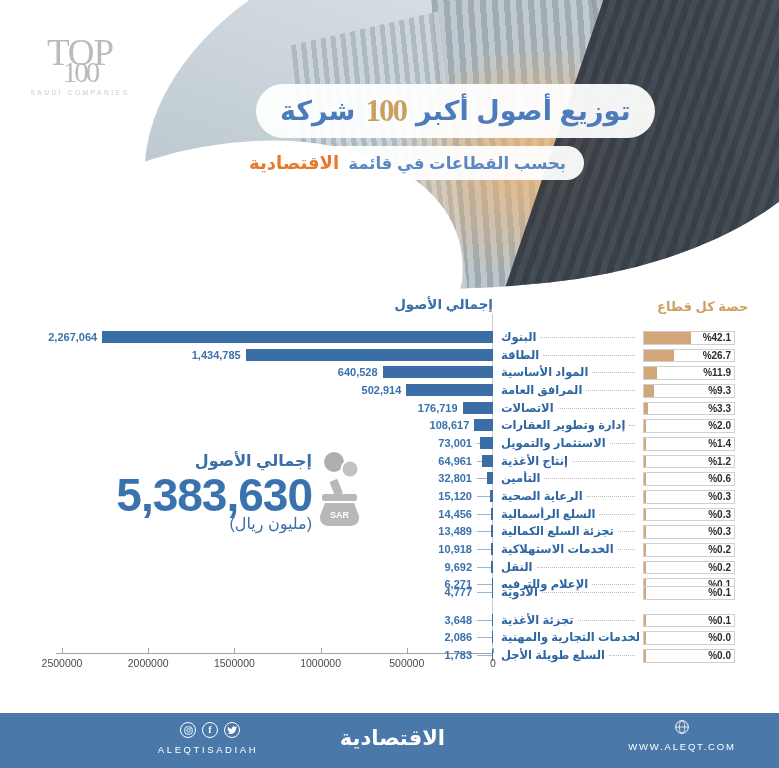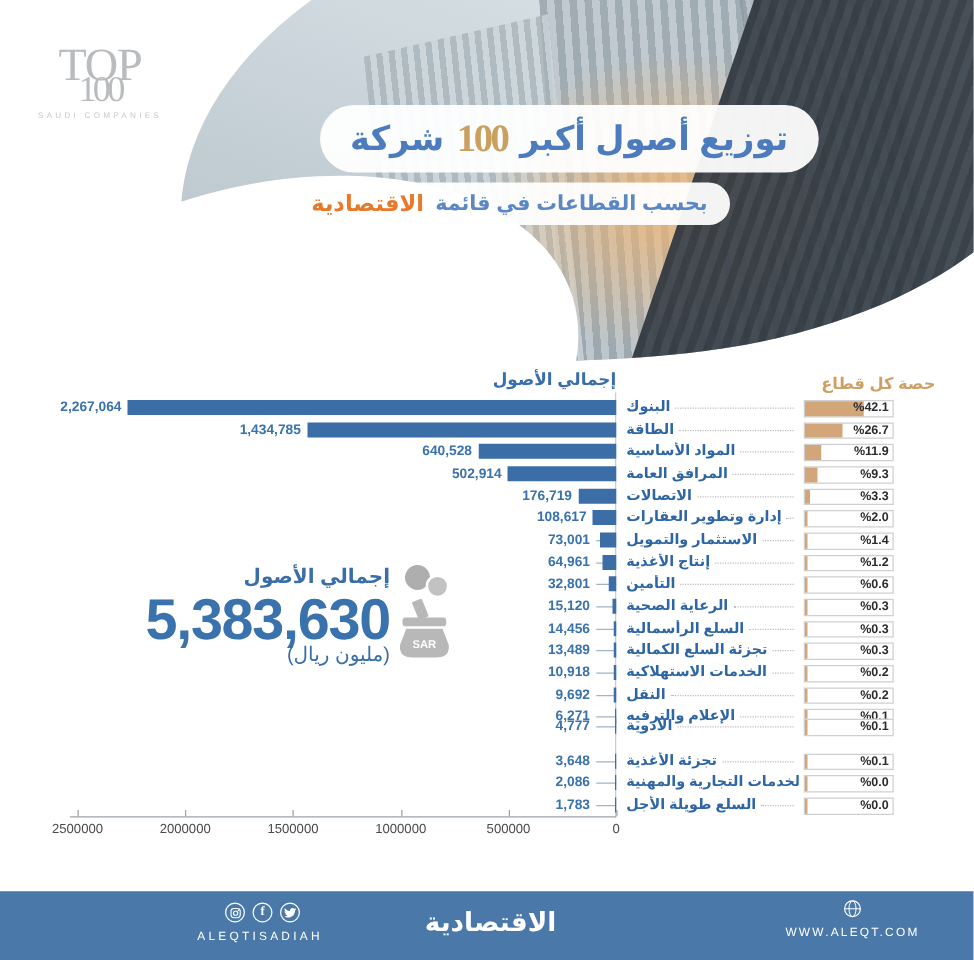--- a/index.html
+++ b/index.html
@@ -48,28 +48,28 @@
   
   .chart-hdr-assets{position:absolute;left:353px;width:140px;top:296px;text-align:right;direction:rtl;
     font-size:13.5px;font-weight:bold;color:#3a6ea8;}
   .chart-hdr-share{position:absolute;left:643px;width:97px;top:299px;text-align:left;direction:rtl;
     font-size:13px;font-weight:bold;color:var(--tan-text);margin-left:14px;}
   .vaxis{position:absolute;left:492px;top:314px;width:1px;height:340px;background:#c5ccd3;}
   .haxis{position:absolute;left:56px;top:653px;width:437px;height:1px;background:#9ba4ac;}
   .tick{position:absolute;width:1px;height:5px;top:648px;background:#9ba4ac;}
   .tick-label{position:absolute;top:657px;width:70px;text-align:center;font-size:10.5px;color:#4a4a4a;}
 
-  .row{position:absolute;left:0;width:779px;height:17px;}
+  .row{position:absolute;left:0;width:779px;height:17px;margin-top:11px;}
   .bar{position:absolute;top:1px;height:12px;background:var(--bar-blue);}
   .connector{position:absolute;top:7px;height:1px;background:#9fb4cc;}
   .val{position:absolute;top:1px;font-size:11px;font-weight:600;color:var(--value-blue);white-space:nowrap;}
   .lblwrap{position:absolute;left:501px;width:138px;top:0;height:15px;display:flex;align-items:center;overflow:hidden;}
   .lbl{font-size:11.5px;font-weight:bold;color:var(--label-blue);white-space:nowrap;direction:rtl;line-height:15px;}
   .leader{flex:1;border-top:1px dotted #bfbfbf;margin:0 4px;min-width:0;height:0;align-self:center;}
-  .pctbox{position:absolute;left:643px;top:1px;width:72px;height:13.5px;background:#fff;border:1px solid #cfcfcf;text-decoration:underline;}
+  .pctbox{position:absolute;left:643px;top:1px;width:92px;height:13.5px;background:#fff;border:1px solid #cfcfcf;text-decoration:underline;}
   .pctfill{position:absolute;left:0;top:0;bottom:0;background:var(--tan);}
   .pcttxt{position:absolute;right:3px;top:0;line-height:11.5px;font-size:10px;font-weight:bold;color:#2b2b2b;direction:ltr;}
 
   
   .total-title{position:absolute;left:120px;width:192px;top:451px;text-align:right;direction:rtl;
     font-size:16px;font-weight:bold;color:#3a6ea8;}
   .total-value{position:absolute;left:95px;width:217px;top:468px;text-align:right;
     font-size:46px;font-weight:800;color:var(--value-blue);letter-spacing:-1px;}
   .total-unit{position:absolute;left:120px;width:192px;top:514px;text-align:right;direction:rtl;
     font-size:16px;color:#3a6ea8;}

